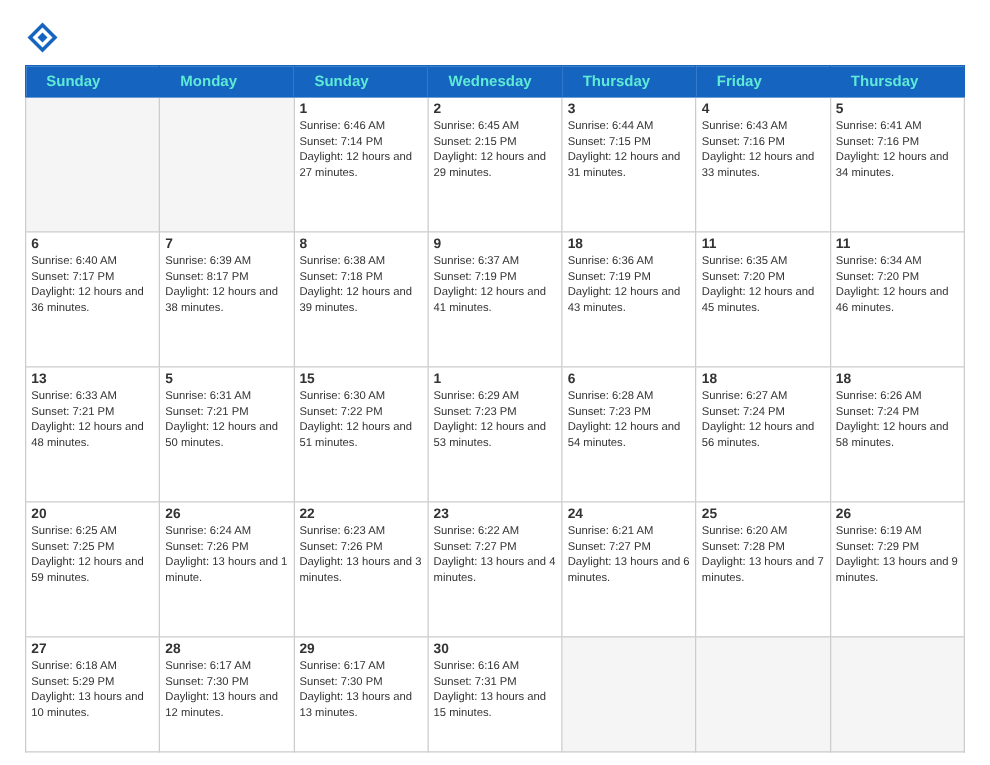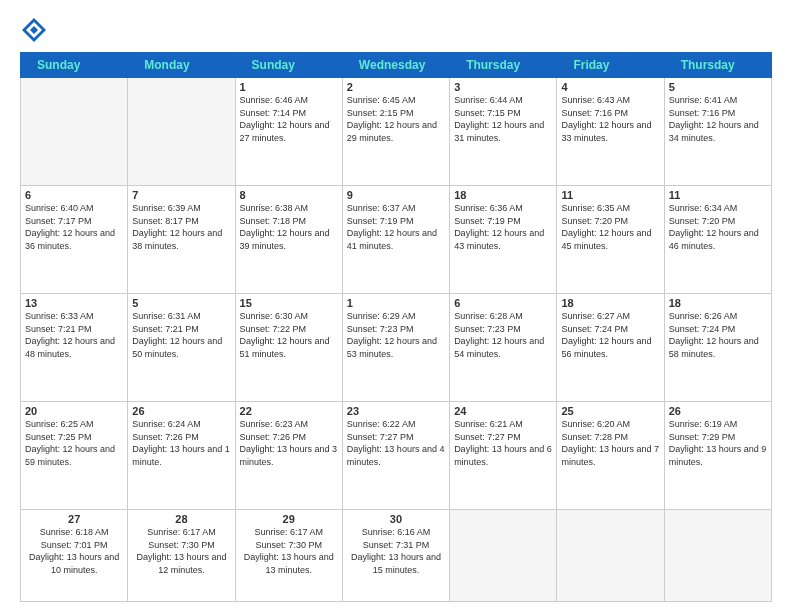--- a/index.html
+++ b/index.html
@@ -99,21 +99,20 @@
     .day-info {
       font-size: 9px;
       color: #333;
       line-height: 1.4;
     }
     tr.week-row td {
       height: 88px;
     }
     tr.last-row td {
       height: 75px;
-      text-align: center;
     }
   </style>
 </head>
 <body>
 
 <div class="page">
   <div class="header">
     <div class="logo">
       <div class="logo-icon">
         <svg width="28" height="28" viewBox="0 0 28 28">
@@ -309,21 +308,21 @@
             <span class="day-num">26</span>
             <div class="day-info">Sunrise: 6:19 AM
 Sunset: 7:29 PM
 Daylight: 13 hours and 9 minutes.</div>
           </td>
         </tr>
         <tr class="last-row">
           <td>
             <span class="day-num">27</span>
             <div class="day-info">Sunrise: 6:18 AM
-Sunset: 7:01 PM
+Sunset: 5:29 PM
 Daylight: 13 hours and 10 minutes.</div>
           </td>
           <td>
             <span class="day-num">28</span>
             <div class="day-info">Sunrise: 6:17 AM
 Sunset: 7:30 PM
 Daylight: 13 hours and 12 minutes.</div>
           </td>
           <td>
             <span class="day-num">29</span>

